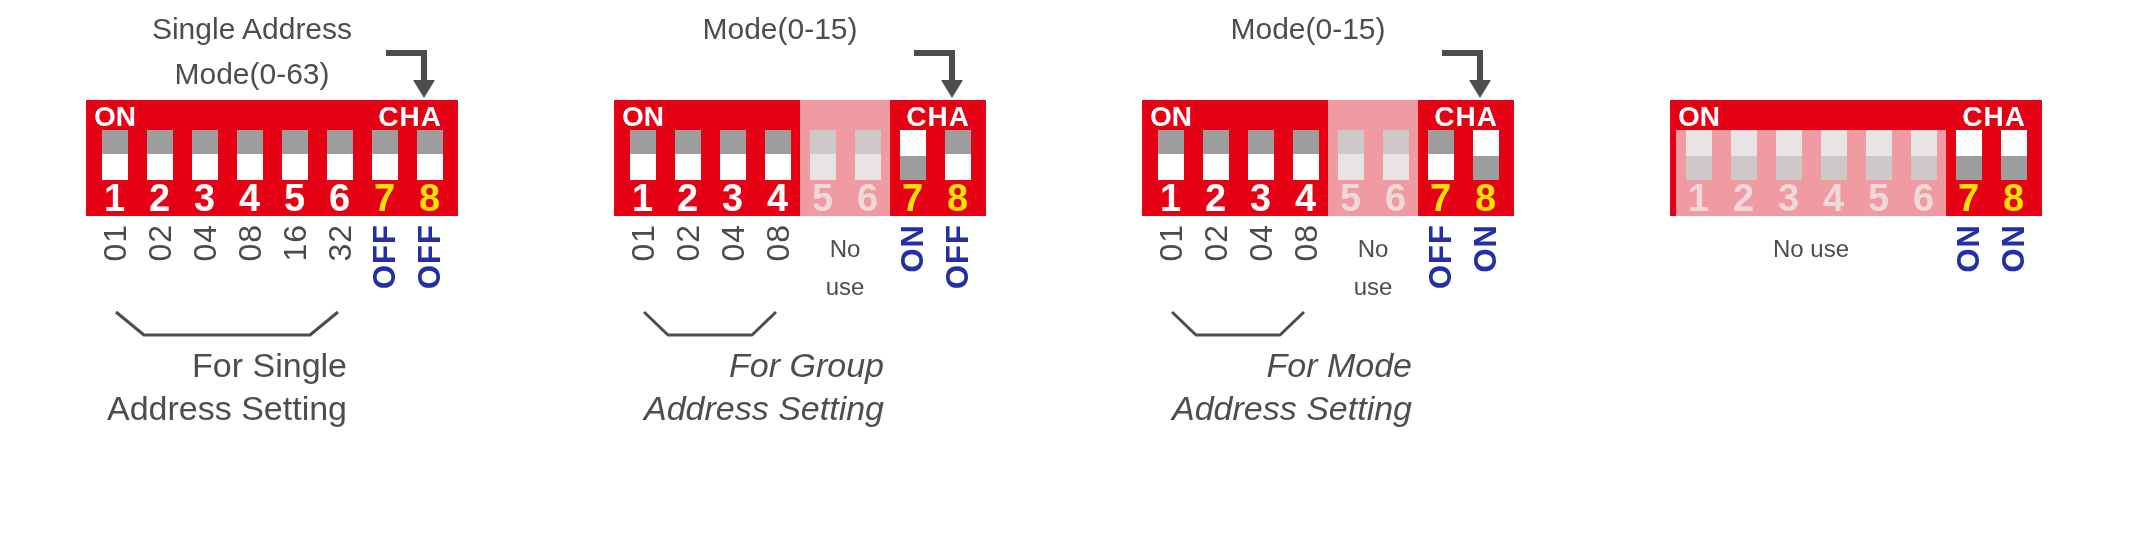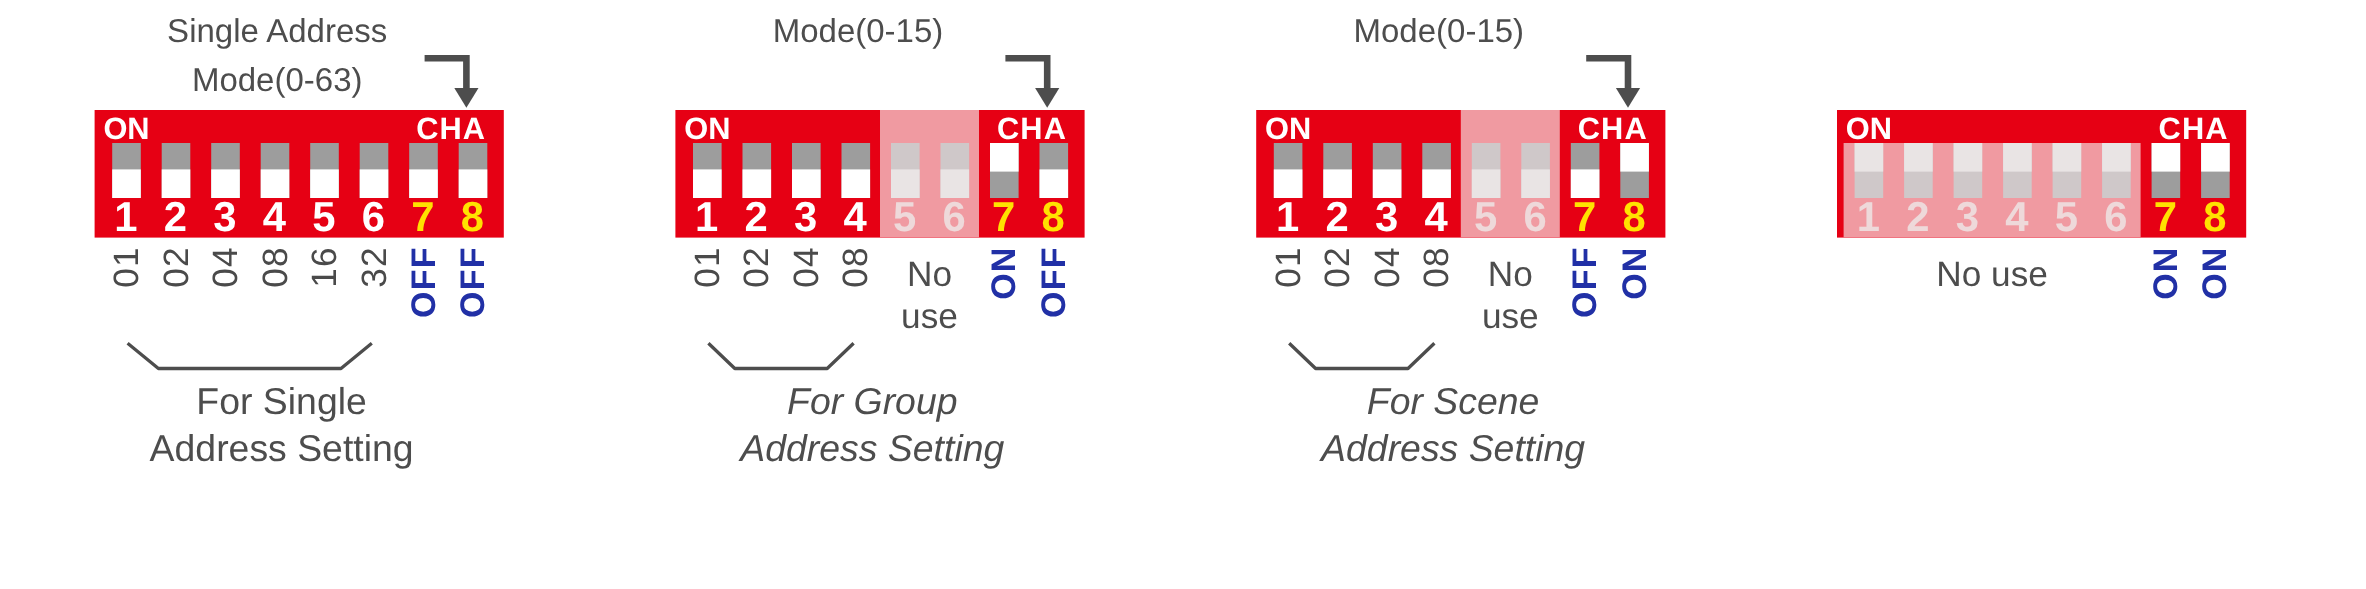--- a/index.html
+++ b/index.html
@@ -86,31 +86,31 @@
     position: absolute; top: 0;
     writing-mode: vertical-rl;
     transform: translateX(-50%) rotate(180deg);
     font-size: 32px; color: #4a4a4a; letter-spacing: 1px;
     white-space: nowrap;
   }
   .rot.channel { color: #2130a6; font-weight: bold; font-size: 31px; }
   .no-use {
     position: absolute; top: 6px;
     transform: translateX(-50%);
-    text-align: center; font-size: 32px; line-height: 38px;
+    text-align: center; font-size: 24px; line-height: 38px;
     color: #4d4d4d; white-space: nowrap;
   }
 
   .bracket { position: absolute; top: 310px; left: 28px; }
 
   .caption {
     position: absolute; top: 344px; left: 141px;
     transform: translateX(-50%);
-    text-align: center; font-size: 34px; line-height: 43px;
-    color: #4d4d4d; white-space: nowrap; margin-left: 29px;
+    text-align: right; font-size: 34px; line-height: 43px;
+    color: #4d4d4d; white-space: nowrap;
   }
   .caption.shift { left: 150px; font-style: italic; }
 </style>
 </head>
 <body>
 
 <div class="stage">
 
   <div class="panel" style="left:86px">
     <div class="title">
@@ -308,21 +308,21 @@
         <div class="rot channel" style="left: 343.5px;">ON</div>
         <div class="no-use" style="left: 231px;">
           <div class="">No</div>
           <div class="">use</div>
         </div>
       </div>
     <svg class="bracket" width="136" height="28" viewBox="0 0 136 28">
       <polyline points="2,2 26,25 110,25 134,2" fill="none" stroke="#4d4d4d" stroke-width="3" stroke-linejoin="round"></polyline>
     </svg>
     <div class="caption shift">
-      <div>For Scene</div>
+      <div>For Mode</div>
       <div>Address Setting</div>
     </div>
   </div>
 
   <div class="panel" style="left:1670px">
     <div class="dipbox">
       <div class="muted-bg cols16"></div>
       <span class="on-label">ON</span>
       <span class="cha-label">CHA</span>
       <div class="switch-row">

